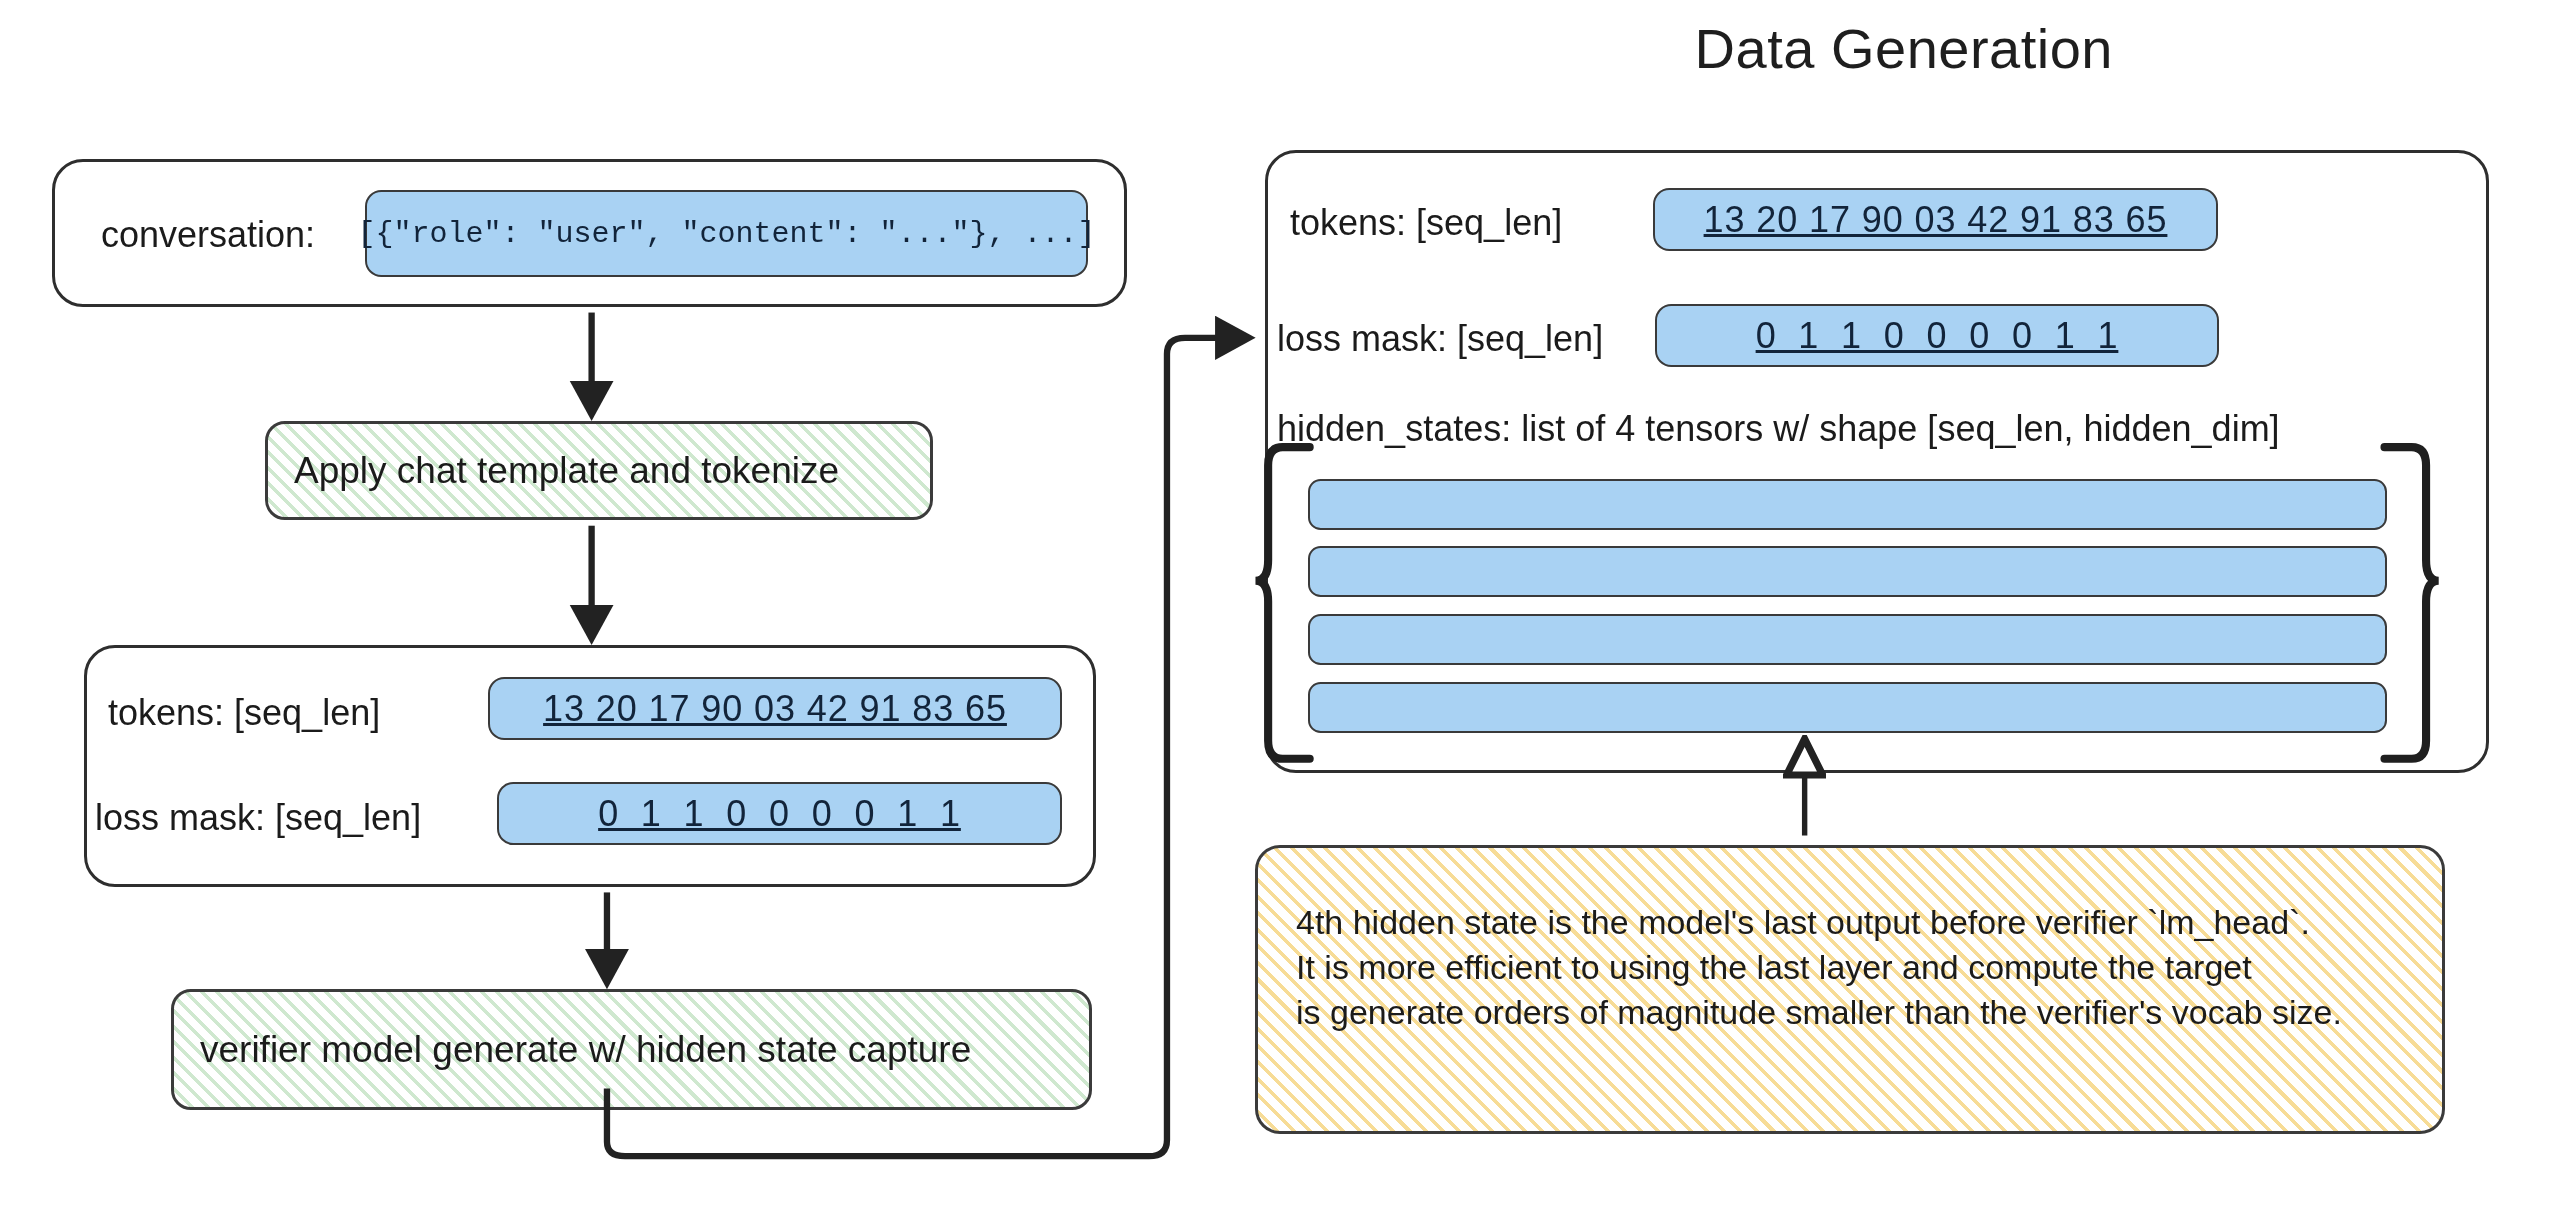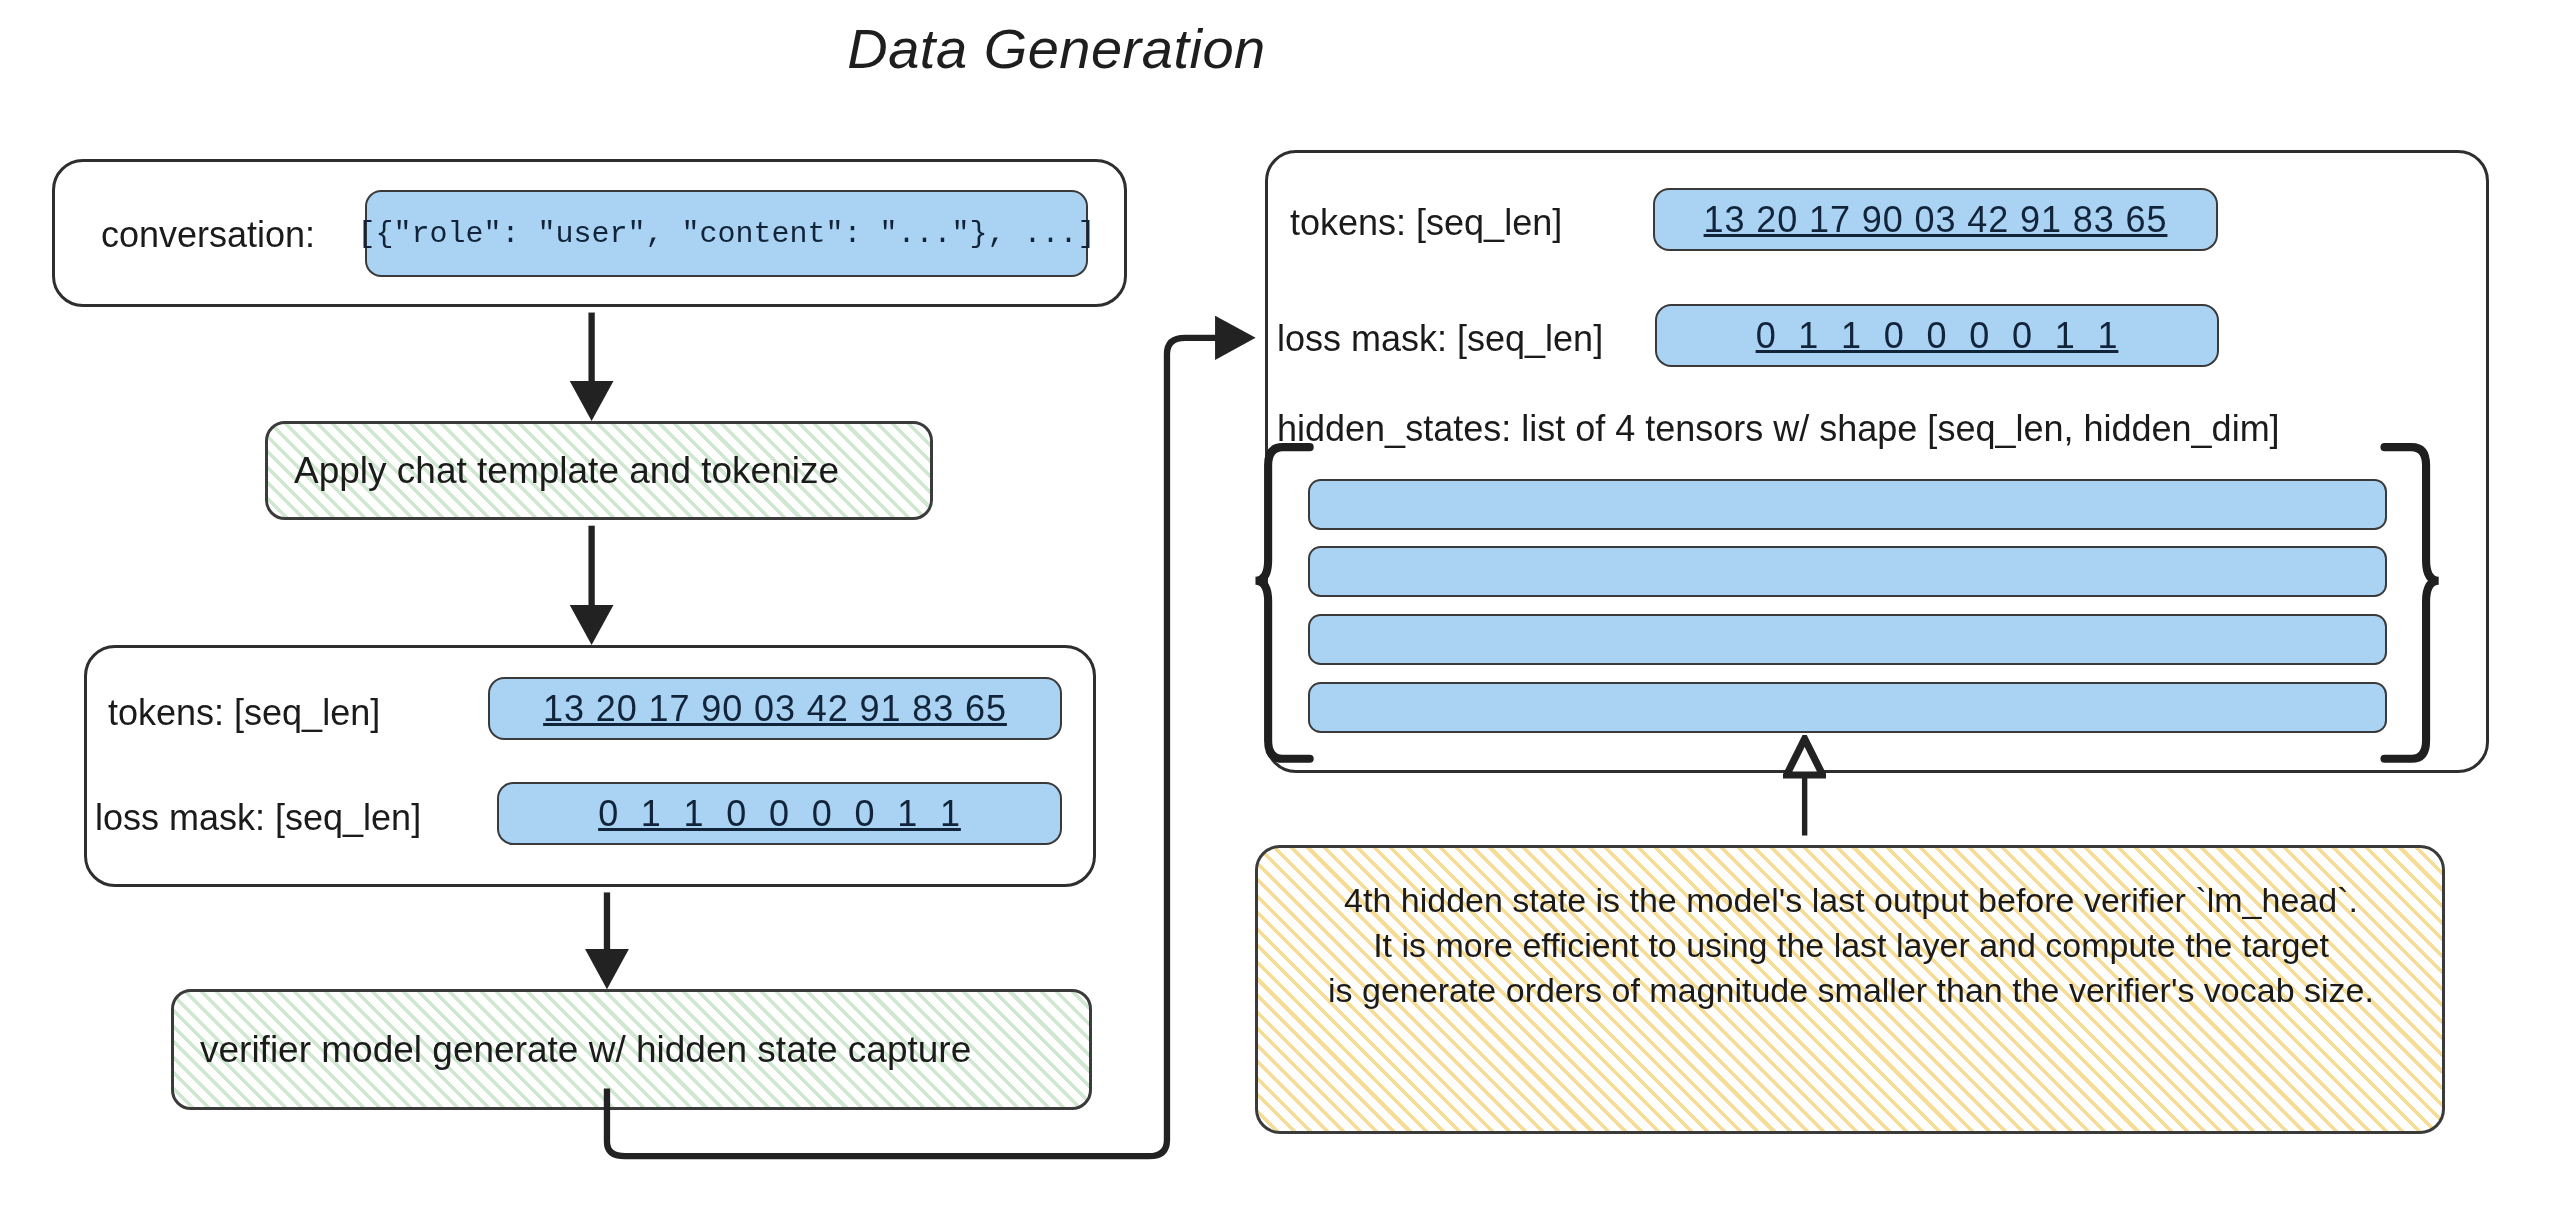--- a/index.html
+++ b/index.html
@@ -22,26 +22,25 @@
     width: 2576px;
     height: 1214px;
   }
 
   
   .title {
     position: absolute;
     left: 0;
     top: 16.3px;
     width: 2113px;
-    text-align: center;
+    text-align: right;
     font-size: 56px;
     font-weight: 400;
     letter-spacing: 0.5px;
     color: #1e1e1e;
-    font-style: italic;
   }
 
   
   .panel {
     position: absolute;
     box-sizing: border-box;
     background: #ffffff;
     border: 3.6px solid #2e2e2e;
     border-radius: 31px;
   }
@@ -126,25 +125,24 @@
     border: 3.6px solid #3b3b3b;
     border-radius: 25px;
     background-color: #ffffff;
     background-image: repeating-linear-gradient(
       45deg,
       #f7dc96 0px,
       #f7dc96 3.6px,
       #ffffff 3.6px,
       #ffffff 11.7px
     );
-    padding: 30px 36px 31px 38px;
+    padding: 52px 36px 31px 38px;
     font-size: 34px;
     line-height: 1.32;
     color: #1b1b1b;
-    text-align: center;
   }
   .note .nline { white-space: nowrap; display: block; }
 
   svg.overlay {
     position: absolute;
     left: 0;
     top: 0;
     width: 2576px;
     height: 1214px;
     pointer-events: none;

